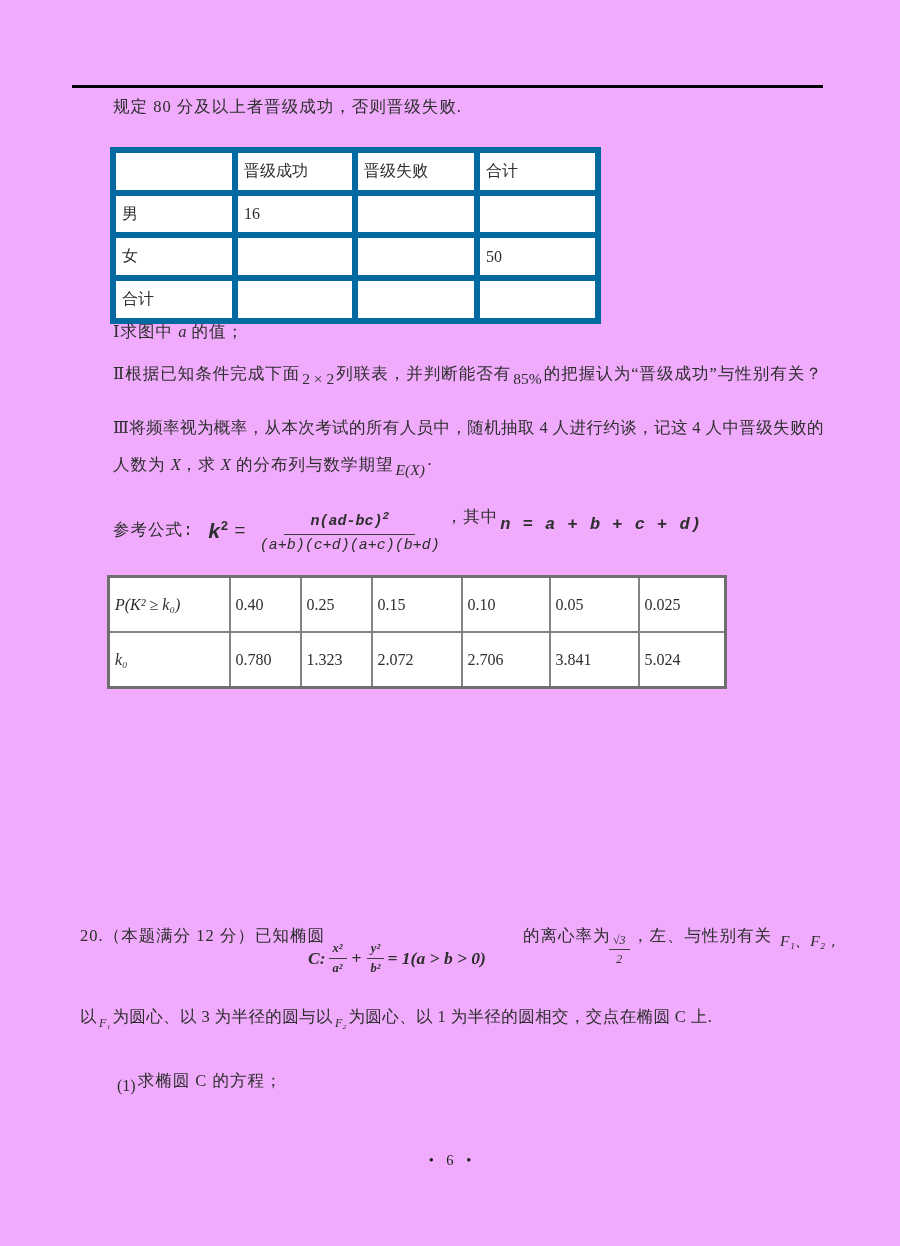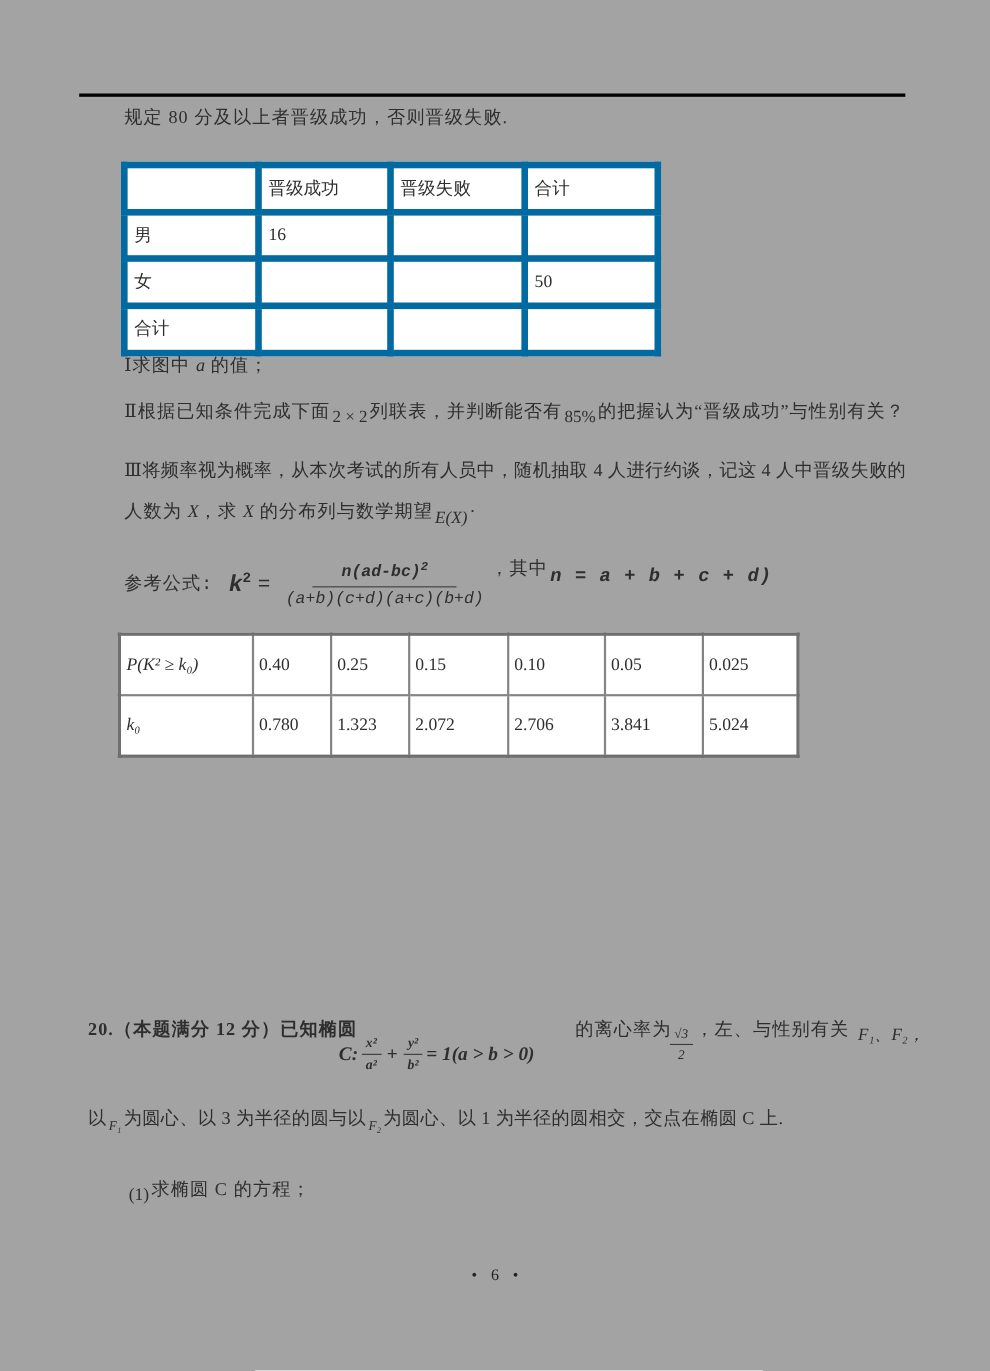--- a/index.html
+++ b/index.html
@@ -1,16 +1,16 @@
 <!DOCTYPE html>
 <html><head>
 <meta charset="utf-8">
 <style>
   html,body{margin:0;padding:0;background:#fff;}
-  .page{position:relative;width:900px;height:1246px;background:#a3a3a3;overflow:hidden;
+  .page{position:relative;width:900px;height:1246px;background:#f0abfc;overflow:hidden;
         font-family:"Liberation Serif","DejaVu Serif",serif;color:#2e2e2e;}
   .abs{position:absolute;}
   .cn{font-size:16.5px;letter-spacing:1px;white-space:nowrap;line-height:1.35;}
   .cn-tight{letter-spacing:0.4px;}
   .var{font-style:italic;letter-spacing:0;}
   .mlow{position:relative;top:5px;font-size:15.5px;letter-spacing:0;margin:0 2px;}
   .rule{left:72px;top:85px;width:751px;height:3px;background:#000;}
 
   
   table{border-collapse:collapse;table-layout:fixed;background:#fff;}
@@ -141,21 +141,21 @@
       <td>0.780</td>
       <td>1.323</td>
       <td>2.072</td>
       <td>2.706</td>
       <td>3.841</td>
       <td>5.024</td>
     </tr>
   </tbody>
     </table>
 
-  <div class="abs cn" style="left:80px;top:925px;font-weight:bold;">20.（本题满分 12 分）已知椭圆</div>
+  <div class="abs cn" style="left:80px;top:925px;">20.（本题满分 12 分）已知椭圆</div>
 
   <div class="abs eq20" style="left:308px;top:941px;">
     <span>C:</span>
     <span class="frac">
       <span class="fnum">x²</span>
       <span class="fden">a²</span>
     </span>
     <span class="plus">+</span>
     <span class="frac">
       <span class="fnum">y²</span>

